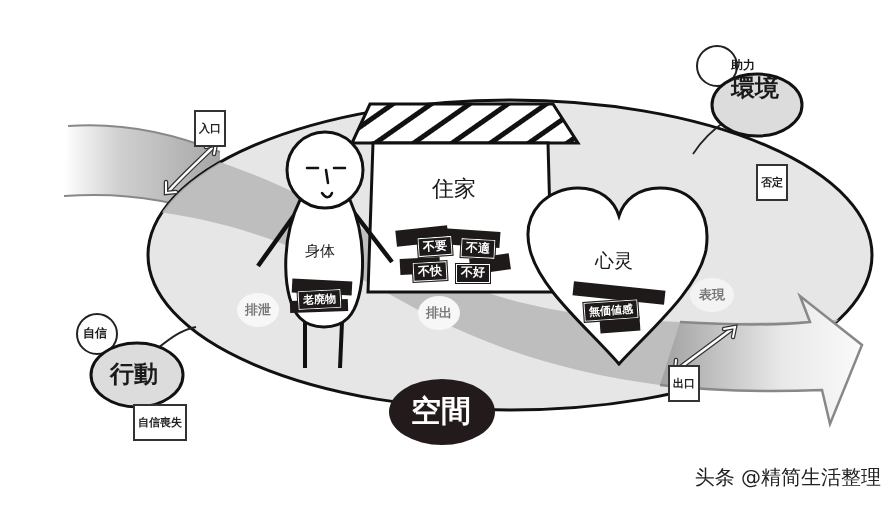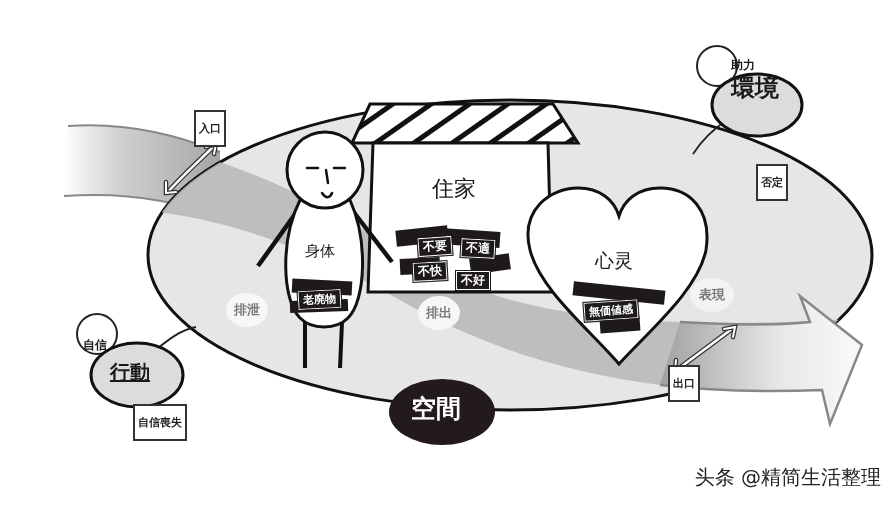--- a/index.html
+++ b/index.html
@@ -123,32 +123,32 @@
   </g>
 </svg>
 
 <div class="box-tag" style="left:194px; top:110px;">入口</div>
 <div class="box-tag" style="left:668px; top:365px;">出口</div>
 <div class="box-tag" style="left:756px; top:132px;margin-top:32px;">否定</div>
 <div class="box-tag" style="left:133px; top:404px;">自信喪失</div>
 
 <div class="lbl" style="left:731px; top:59px; font-size:12px; font-weight:bold;">助力</div>
 <div class="lbl" style="left:731px; top:76px; font-size:24px; font-weight:bold;">環境</div>
-<div class="lbl" style="left:83px; top:327px; font-size:12px; font-weight:bold;margin-top:12px;">自信</div>
-<div class="lbl" style="left:110px; top:362px; font-size:20px; font-weight:bold;text-decoration:underline;">行動</div>
+<div class="lbl" style="left:83px; top:327px; font-size:12px; font-weight:bold;">自信</div>
+<div class="lbl" style="left:110px; top:362px; font-size:24px; font-weight:bold;">行動</div>
 
 <div class="lbl" style="left:432px; top:178px; font-size:22px;text-align:center;">住家</div>
 <div class="lbl" style="left:305px; top:244px; font-size:15px;">身体</div>
 <div class="lbl" style="left:595px; top:251px; font-size:19px;">心灵</div>
-<div class="lbl" style="left:411px; top:396px; font-size:25px; font-weight:bold; color:#fff;">空間</div>
+<div class="lbl" style="left:411px; top:396px; font-size:30px; font-weight:bold; color:#fff;">空間</div>
 
 <div class="tape" style="left:418px; top:237px; transform:rotate(-4deg);">不要</div>
 <div class="tape" style="left:461px; top:239px; transform:rotate(3deg);">不適</div>
 <div class="tape" style="left:413px; top:262px; transform:rotate(-3deg);">不快</div>
-<div class="tape" style="left:456px; top:271px;">不好</div>
+<div class="tape" style="left:456px; top:264px;font-family:Liberation Mono, monospace;">不好</div>
 <div class="tape" style="left:298px; top:290px; transform:rotate(-3deg); font-size:11px;">老廃物</div>
 <div class="tape" style="left:584px; top:301px; transform:rotate(-4deg); font-size:11px;">無価値感</div>
 
-<div class="soft" style="left:226px; top:293px; width:42px; height:34px;">排泄</div>
+<div class="soft" style="left:237px; top:293px; width:42px; height:34px;">排泄</div>
 <div class="soft" style="left:418px; top:296px; width:42px; height:34px;">排出</div>
 <div class="soft" style="left:690px; top:278px; width:44px; height:34px; background:#f3f3f3;text-align:center;">表現</div>
 
 <div class="watermark">头条 @精简生活整理</div>
 
 </body></html>

